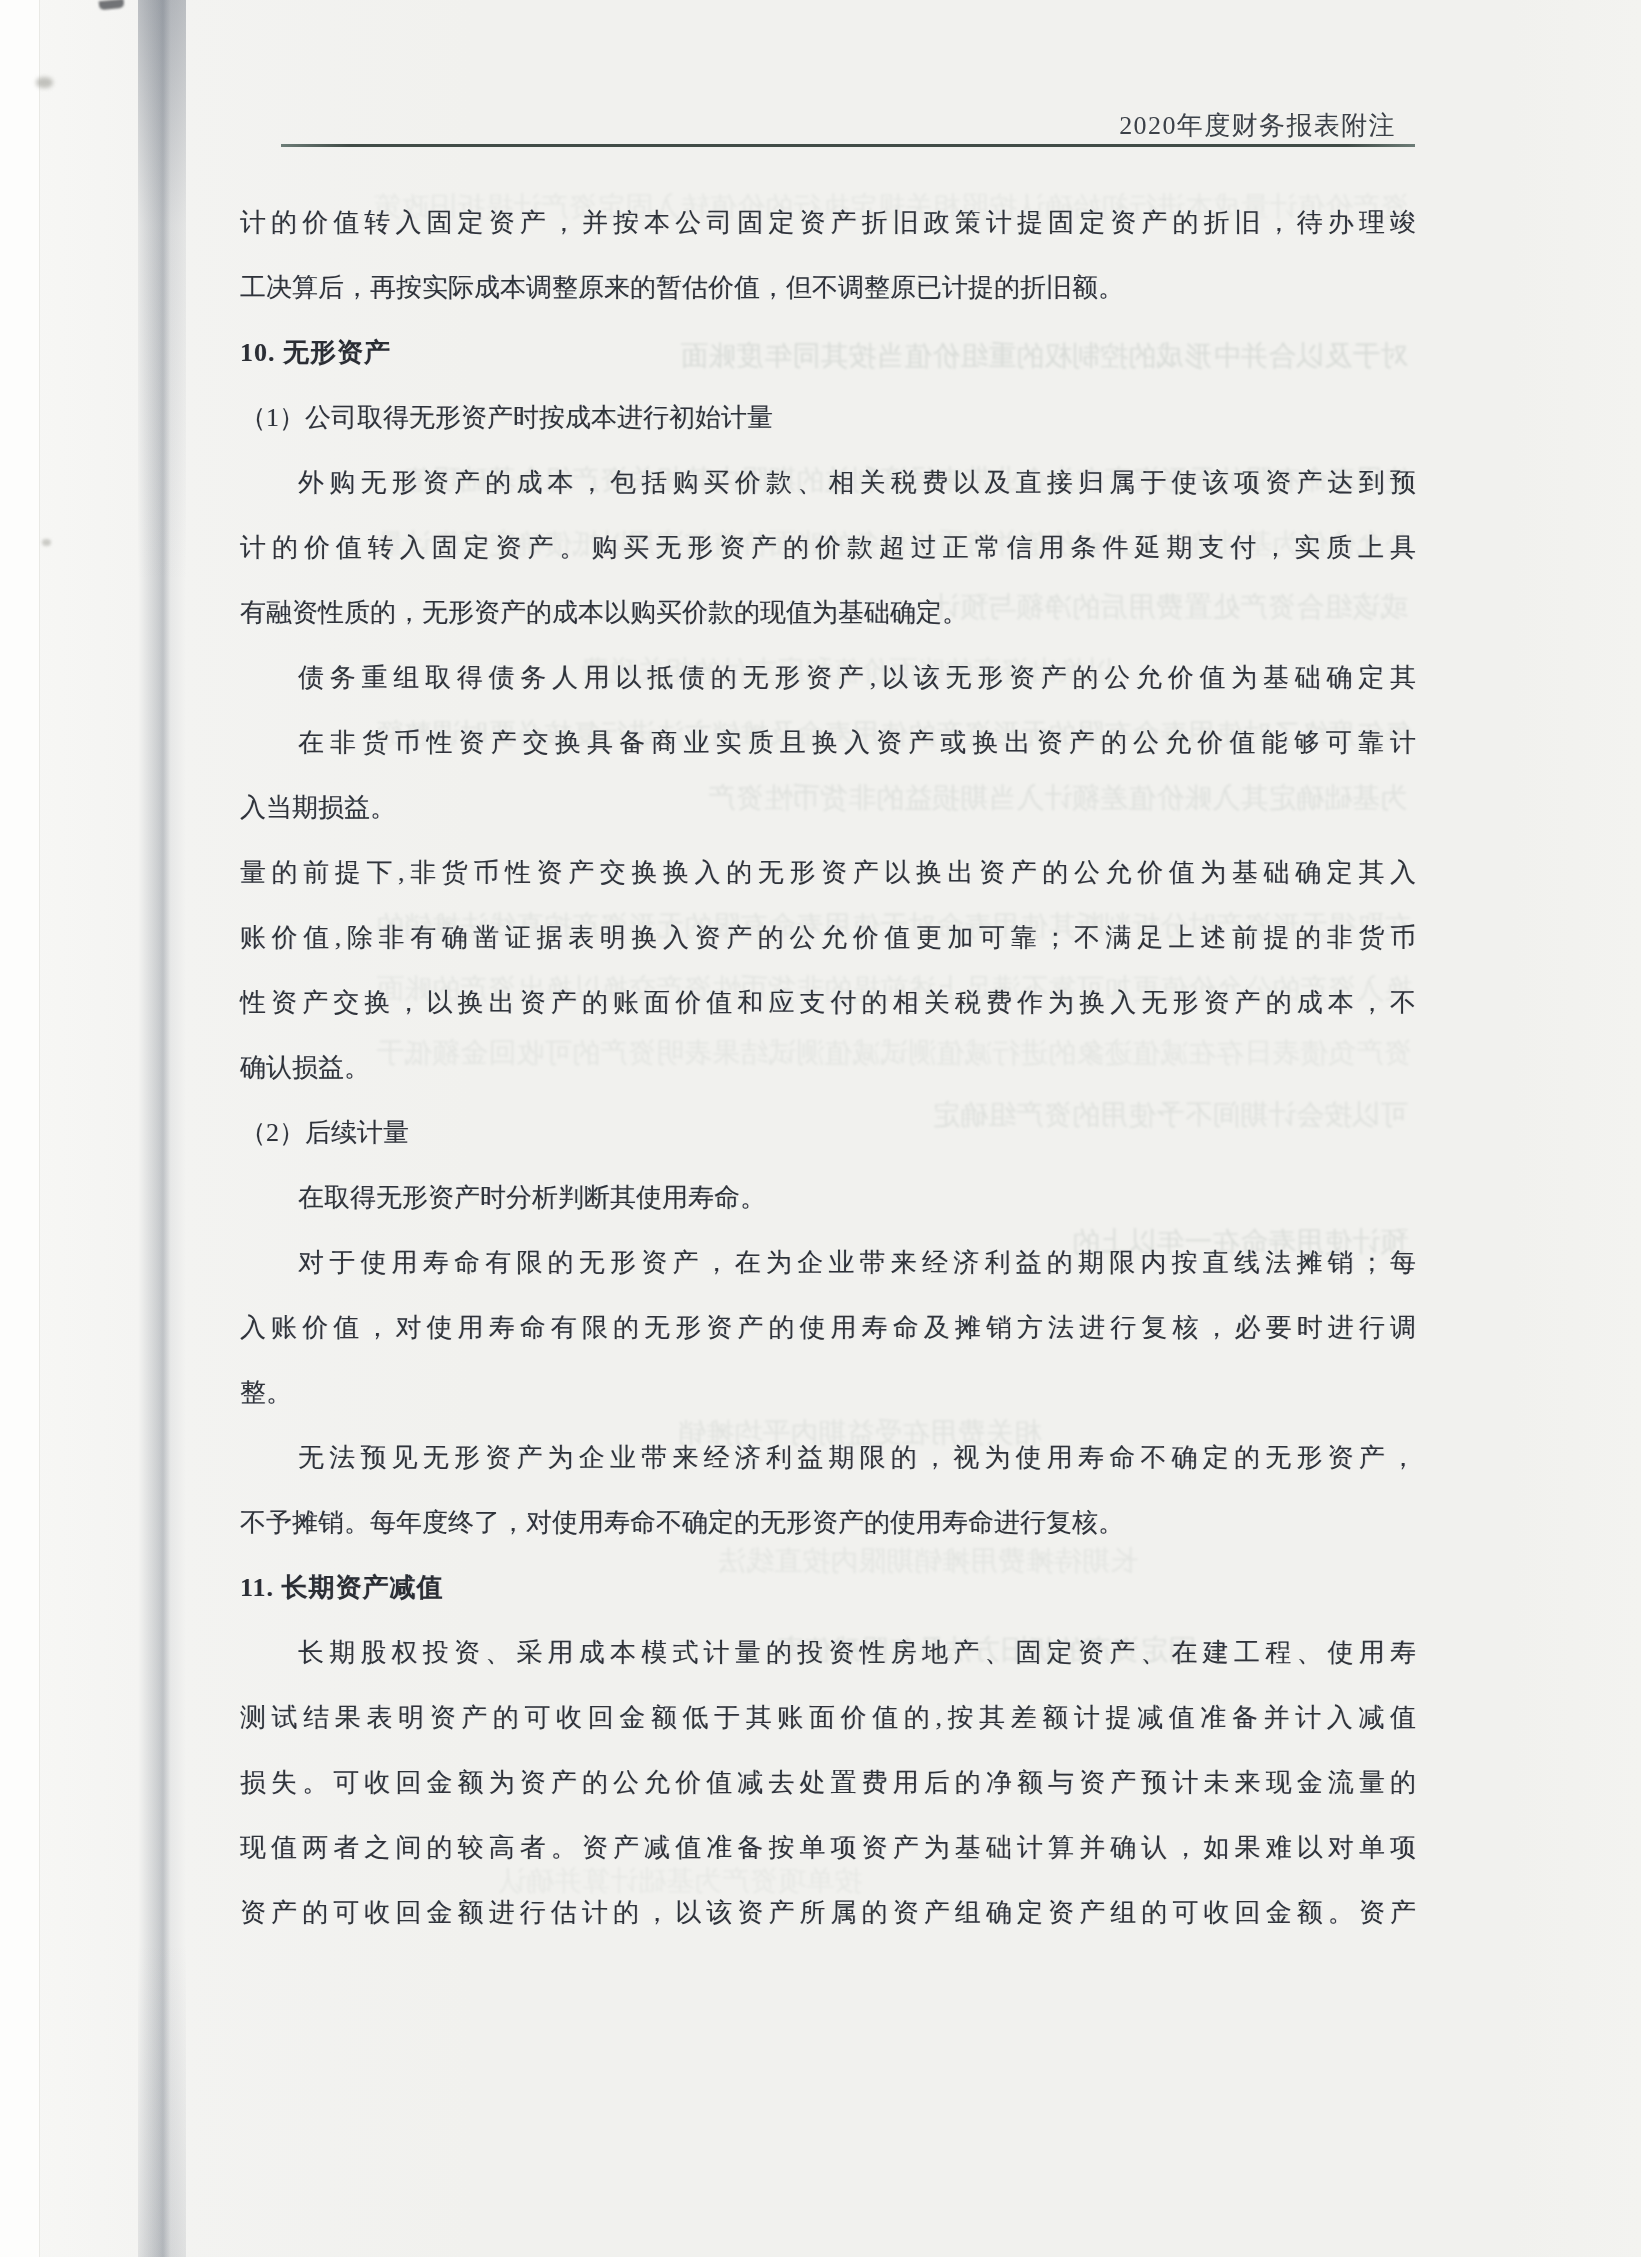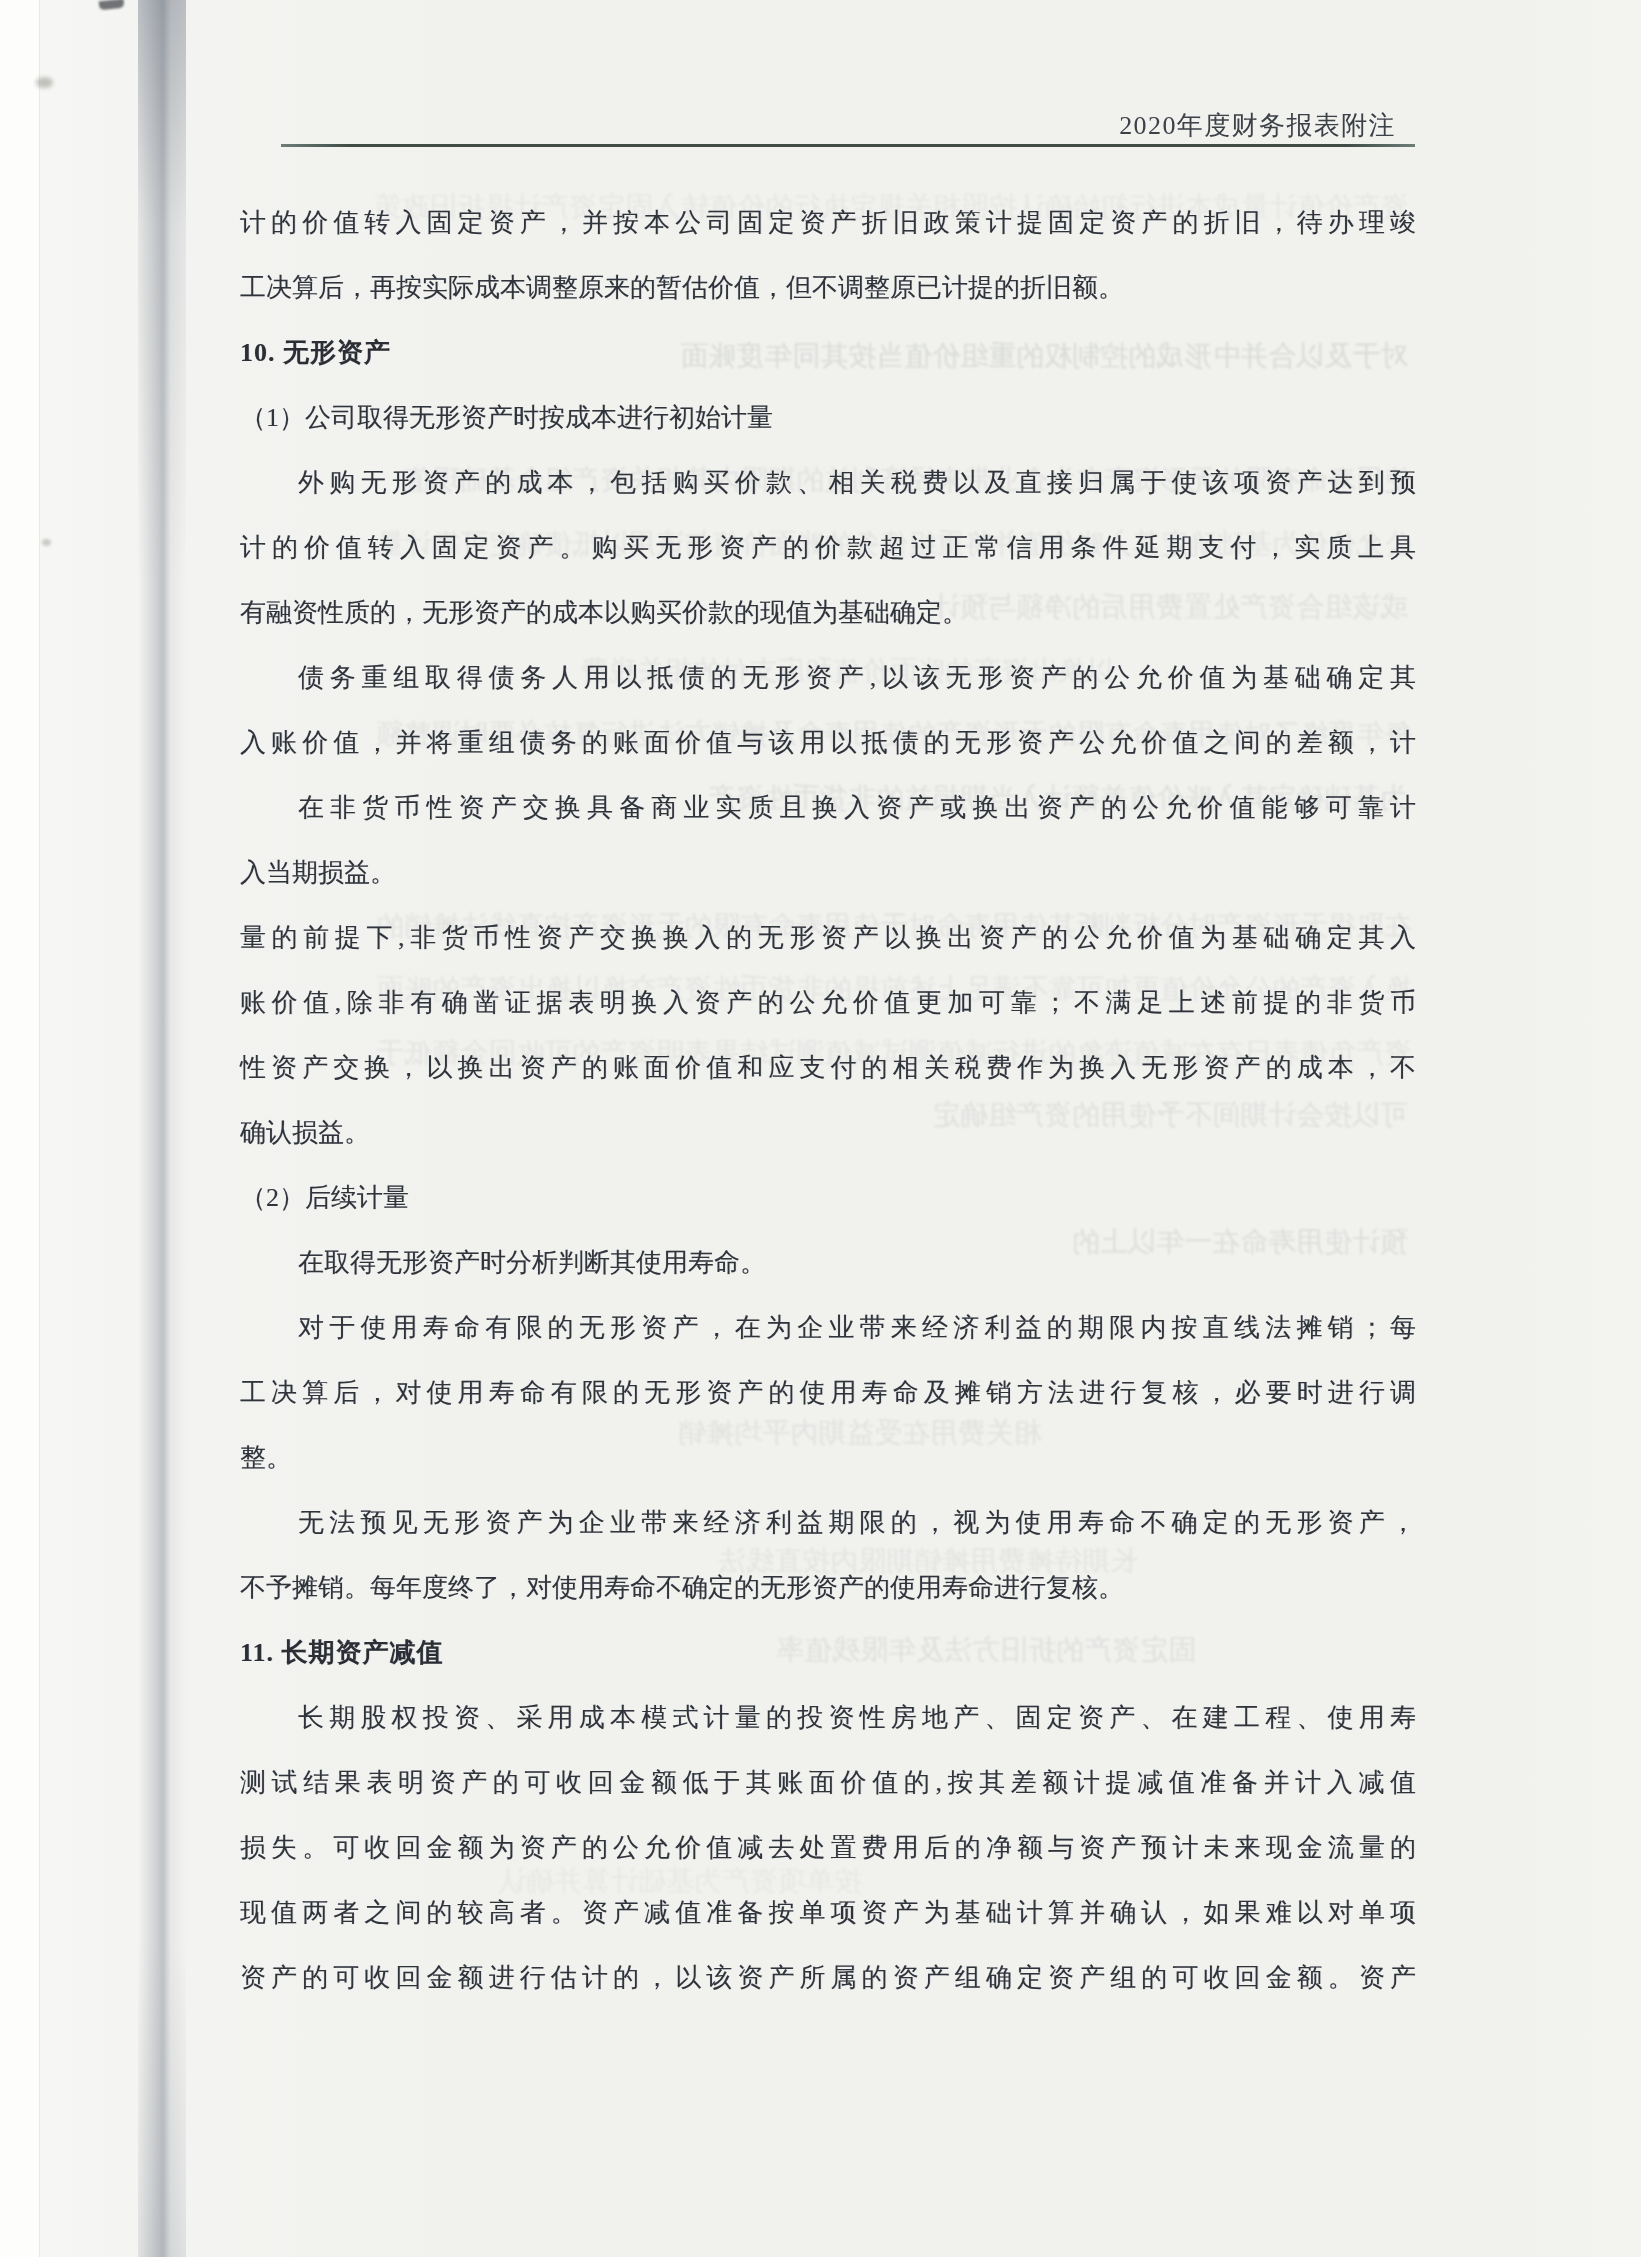--- a/index.html
+++ b/index.html
@@ -96,31 +96,30 @@
 
   <div class="doc">
     <div class="ln j">计的价值转入固定资产，并按本公司固定资产折旧政策计提固定资产的折旧，待办理竣</div>
     <div class="ln">工决算后，再按实际成本调整原来的暂估价值，但不调整原已计提的折旧额。</div>
     <div class="ln head">10. 无形资产</div>
     <div class="ln">（1）公司取得无形资产时按成本进行初始计量</div>
     <div class="ln j ind">外购无形资产的成本，包括购买价款、相关税费以及直接归属于使该项资产达到预</div>
     <div class="ln j">计的价值转入固定资产。购买无形资产的价款超过正常信用条件延期支付，实质上具</div>
     <div class="ln">有融资性质的，无形资产的成本以购买价款的现值为基础确定。</div>
     <div class="ln j ind">债务重组取得债务人用以抵债的无形资产,以该无形资产的公允价值为基础确定其</div>
-    <div class="ln j">入账价值，并将重组债务的账面价值与该用以抵债的无形资产公允价值之间的差额，计</div>
     <div class="ln j ind">在非货币性资产交换具备商业实质且换入资产或换出资产的公允价值能够可靠计</div>
     <div class="ln">入当期损益。</div>
     <div class="ln j">量的前提下,非货币性资产交换换入的无形资产以换出资产的公允价值为基础确定其入</div>
     <div class="ln j">账价值,除非有确凿证据表明换入资产的公允价值更加可靠；不满足上述前提的非货币</div>
     <div class="ln j">性资产交换，以换出资产的账面价值和应支付的相关税费作为换入无形资产的成本，不</div>
     <div class="ln">确认损益。</div>
     <div class="ln">（2）后续计量</div>
     <div class="ln ind">在取得无形资产时分析判断其使用寿命。</div>
     <div class="ln j ind">对于使用寿命有限的无形资产，在为企业带来经济利益的期限内按直线法摊销；每</div>
-    <div class="ln j">工决算后，对使用寿命有限的无形资产的使用寿命及摊销方法进行复核，必要时进行调</div>
+    <div class="ln j">入账价值，对使用寿命有限的无形资产的使用寿命及摊销方法进行复核，必要时进行调</div>
     <div class="ln">整。</div>
     <div class="ln j ind">无法预见无形资产为企业带来经济利益期限的，视为使用寿命不确定的无形资产，</div>
     <div class="ln">不予摊销。每年度终了，对使用寿命不确定的无形资产的使用寿命进行复核。</div>
     <div class="ln head">11. 长期资产减值</div>
     <div class="ln j ind">长期股权投资、采用成本模式计量的投资性房地产、固定资产、在建工程、使用寿</div>
     <div class="ln j">测试结果表明资产的可收回金额低于其账面价值的,按其差额计提减值准备并计入减值</div>
     <div class="ln j">损失。可收回金额为资产的公允价值减去处置费用后的净额与资产预计未来现金流量的</div>
     <div class="ln j">现值两者之间的较高者。资产减值准备按单项资产为基础计算并确认，如果难以对单项</div>
     <div class="ln j">资产的可收回金额进行估计的，以该资产所属的资产组确定资产组的可收回金额。资产</div>
   </div>

